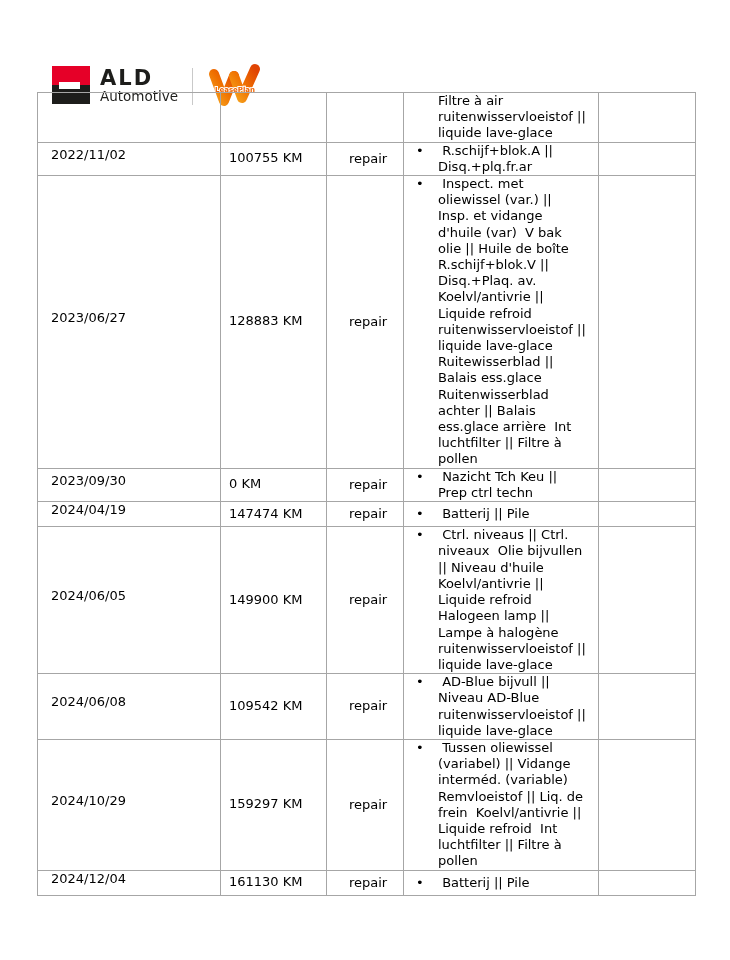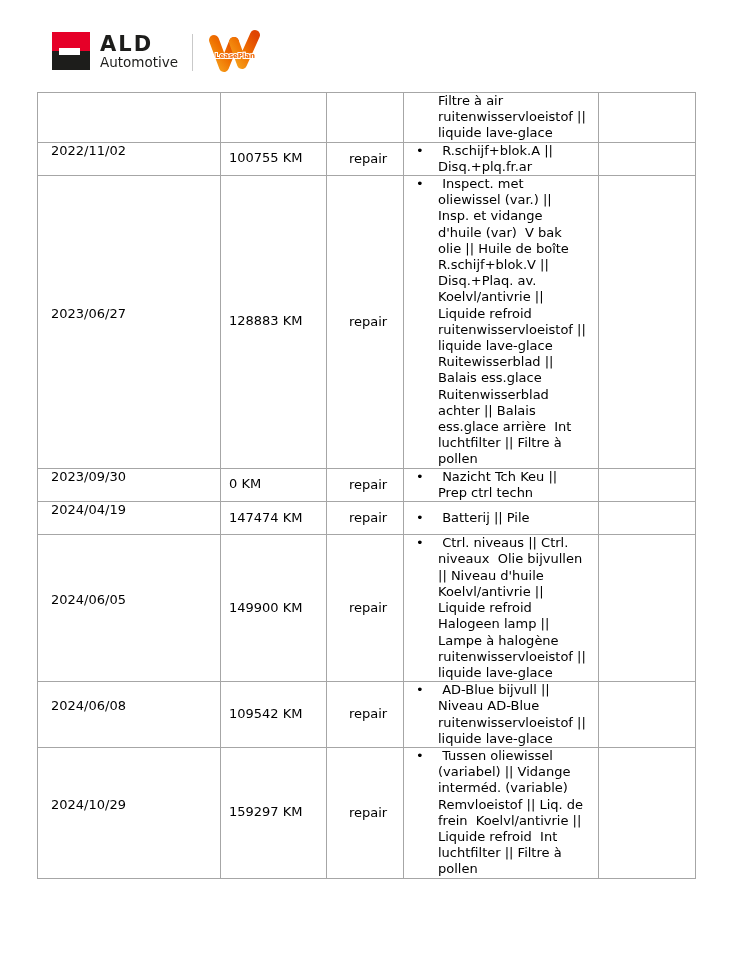--- a/index.html
+++ b/index.html
@@ -1,41 +1,41 @@
 <!DOCTYPE html>
 <html style="--ald-red: #e60028; --ald-black: #1d1d1b; --leaseplan-orange: #f06400; --leaseplan-gradient-start: #f6a21d; --leaseplan-gradient-mid: #ef7000; --leaseplan-gradient-end: #e04403; --table-border: #a6a6a6;"><head>
 <meta charset="utf-8">
 <style>
   html,body{margin:0;padding:0;background:#fff;}
   body{
     width:730px;height:960px;position:relative;overflow:hidden;
     font-family:"DejaVu Sans",sans-serif;color:#000;
   }
   
-  .brandbar{position:absolute;left:52px;top:27px;height:52px;display:flex;align-items:flex-start;}
+  .brandbar{position:absolute;left:52px;top:61px;height:52px;display:flex;align-items:flex-start;}
   .ald-mark{position:relative;width:38px;height:38px;margin-top:5px;background:var(--ald-black);}
   .ald-mark .red{position:absolute;left:0;top:0;width:38px;height:19px;background:var(--ald-red);}
   .ald-mark .stripe{position:absolute;left:7px;top:16px;width:21px;height:7px;background:#fff;}
   .ald-text{margin-left:10px;margin-top:6px;}
   .ald-title{font-size:21px;font-weight:bold;letter-spacing:2px;color:var(--ald-black);line-height:22px;}
   .ald-subtitle{font-size:13.5px;color:var(--ald-black);line-height:15px;}
   .brand-divider{width:1px;height:37px;background:#c9c9c9;margin:7px 12px 0 14px;}
   .lp-logo{margin-top:0;}
   
   table.history{
     position:absolute;left:37px;top:92px;width:658px;
     border-collapse:collapse;table-layout:fixed;
     font-size:13px;line-height:16.2px;
   }
   table.history td{
     border:1px solid var(--table-border);
     vertical-align:middle;
     overflow:hidden;
   }
-  td.c-date{padding:0 2px 16px 13px;margin-top:18px;}
+  td.c-date{padding:0 2px 8px 13px;margin-top:18px;}
   td.c-km{padding:0 2px 1px 8px;}
   td.c-type{padding:0 2px 0 8px;text-align:center;}
   td.c-desc{padding:0 12px 0 2px;vertical-align:top;}
   td.c-empty{padding:0;}
   td.c-desc ul{margin:0;padding:0 0 0 32px;list-style:none;}
   td.c-desc li{white-space:pre-wrap;position:relative;word-wrap:break-word;}
   td.c-desc li.has-bullet::before{
     content:"\2022";
     position:absolute;left:-22px;top:0;
   }
@@ -157,14 +157,25 @@
     <td class="c-date">2024/10/29</td>
     <td class="c-km">159297 KM</td>
     <td class="c-type">repair</td>
     <td class="c-desc">
       <ul>
         <li class="has-bullet"> Tussen oliewissel (variabel) || Vidange interméd. (variable)  Remvloeistof || Liq. de frein  Koelvl/antivrie || Liquide refroid  Int luchtfilter || Filtre à pollen</li>
       </ul>
     </td>
     <td class="c-empty"></td>
   </tr>
+      <tr>
+    <td class="c-date">2024/12/04</td>
+    <td class="c-km">161130 KM</td>
+    <td class="c-type">repair</td>
+    <td class="c-desc">
+      <ul>
+        <li class="has-bullet"> Batterij || Pile</li>
+      </ul>
+    </td>
+    <td class="c-empty"></td>
+  </tr>
     </tbody>
 </table>
 
 </body></html>

